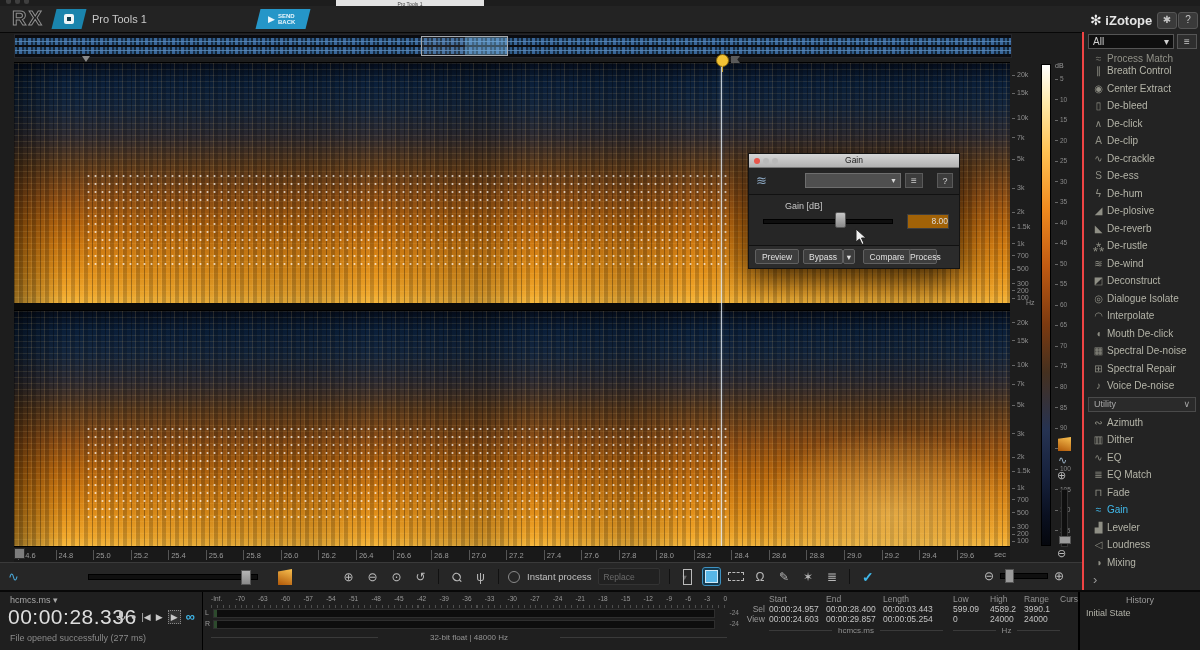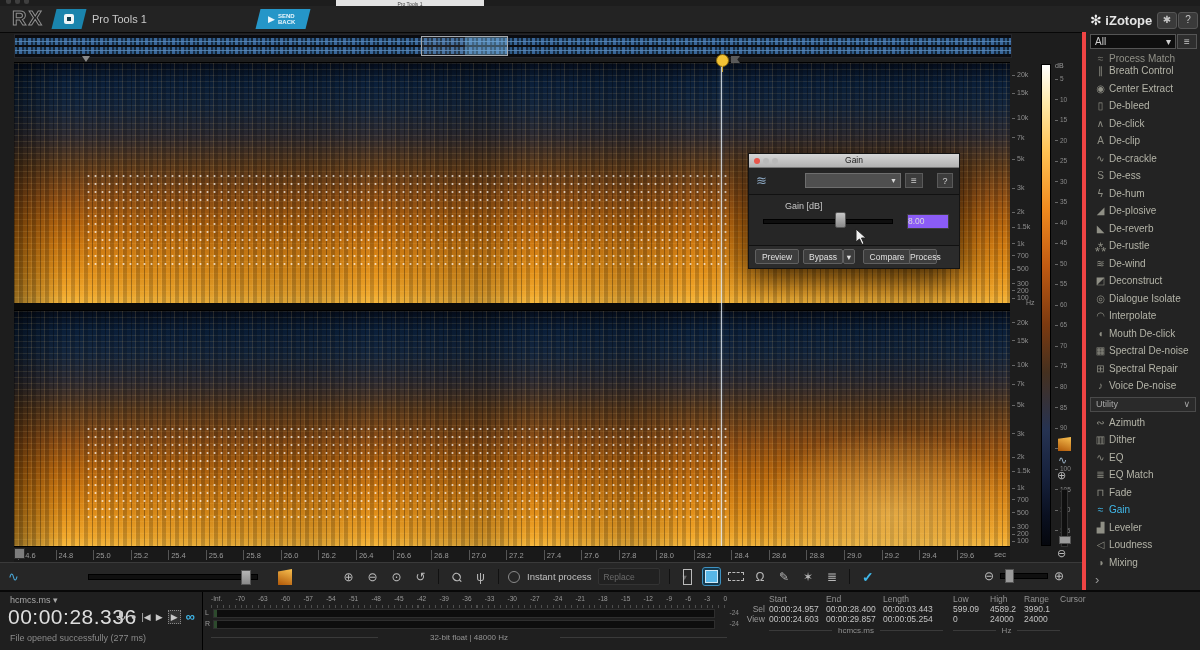--- a/index.html
+++ b/index.html
@@ -107,21 +107,21 @@
   .shape-ico{display:inline-block;}
   .ico-timesel{width:7px;height:14px;border:1px solid #bbb;}
   .ico-tfsel{width:11px;height:11px;background:#57b7e8;border:1px solid #cfe9f7;}
   .ico-freqsel{width:14px;height:7px;border:1px dashed #bbb;}
   .check{color:#3fb6e8;font-size:14px;font-weight:bold;}
   .tb-right{position:absolute;left:984px;top:5px;display:flex;align-items:center;gap:6px;}
   .hslider2{position:relative;width:46px;height:4px;background:#0f0f0f;border:1px solid #000;}
   .hslider2 .hthumb{position:absolute;top:-5px;left:4px;width:7px;height:12px;background:#9a9a9a;border:1px solid #555;}
 
   
-  .sidebar{position:absolute;left:1082px;top:32px;width:118px;height:558px;background:#232323;border-left:4px solid #ef4444;box-sizing:border-box;}
+  .sidebar{position:absolute;left:1082px;top:32px;width:118px;height:558px;background:#232323;border-left:2px solid #ef4444;box-sizing:border-box;}
   .filter-box{position:absolute;left:4px;top:2px;width:86px;height:15px;background:#0f0f0f;border:1px solid #555;
               display:flex;align-items:center;justify-content:space-between;padding:0 4px;box-sizing:border-box;
               font-size:10px;color:#d0d0d0;}
   .list-btn{position:absolute;right:3px;top:2px;width:20px;height:15px;background:#2e2e2e;border:1px solid #555;
             color:#c8c8c8;font-size:10px;text-align:center;line-height:14px;box-sizing:border-box;}
   .mod-list{position:absolute;left:0;top:22px;right:0;}
   .mod-item{display:flex;align-items:center;height:17.5px;padding-left:6px;cursor:default;}
   .mod-item.clipped{height:8px;overflow:hidden;opacity:.75;}
   .mod-icon{width:17px;font-size:10px;color:#8f8f85;text-align:center;flex:none;}
   .mod-label{font-size:10px;color:#b4b4a8;white-space:nowrap;}
@@ -181,22 +181,22 @@
             font-size:7px;color:#d8d8d8;}
   .gd-menu{position:absolute;left:156px;top:5px;width:18px;height:15px;background:#3c3c3c;border:1px solid #5a5a5a;
            text-align:center;line-height:14px;font-size:10px;color:#ccc;box-sizing:border-box;}
   .gd-help{position:absolute;right:6px;top:5px;width:16px;height:15px;background:#3c3c3c;border:1px solid #5a5a5a;
            text-align:center;line-height:14px;font-size:9px;color:#ccc;box-sizing:border-box;}
   .gd-body{height:50px;background:#262626;position:relative;}
   .gd-param{position:absolute;left:36px;top:6px;font-size:9px;color:#c8c8c8;}
   .gd-track{position:absolute;left:14px;top:24px;width:128px;height:3px;background:#0e0e0e;border:1px solid #000;}
   .gd-thumb{position:absolute;left:86px;top:17px;width:9px;height:14px;background:linear-gradient(#c6c6c6,#8a8a8a);
             border:1px solid #555;border-radius:2px;}
-  .gd-val{position:absolute;left:158px;top:19px;width:40px;height:13px;background:#8b5cf6;border:1px solid #3e3e3e;
-          font-size:8.5px;color:#dcdcdc;text-align:left;line-height:13px;}
+  .gd-val{position:absolute;left:158px;top:19px;width:40px;height:13px;background:#a16207;border:1px solid #3e3e3e;
+          font-size:8.5px;color:#dcdcdc;text-align:right;line-height:13px;}
   .gd-buttons{height:22px;background:#2b2b2b;border-top:1px solid #111;position:relative;}
   .gd-btn{position:absolute;top:3px;height:15px;background:#3d3d3d;border:1px solid #606060;border-radius:2px;
           font-size:8.5px;color:#e2e2e2;text-align:center;line-height:14px;box-sizing:border-box;}
   .cursor-svg{position:absolute;left:855px;top:228px;z-index:20;}
 </style>
 </head>
 <body>
 
 <div class="app">
 
@@ -624,20 +624,26 @@
         </div>
         <span></span>
         <div class="st-foot">
           <div class="line"></div>
             <span>Hz</span>
             <div class="line"></div>
         </div>
       </div>
     </div>
 
+    <div class="history">
+      <div class="hist-title">History</div>
+      <div>
+          <div class="hist-item">Initial State</div>
+        </div>
+    </div>
   </div>
 
   <div class="dialog">
     <div class="gd-title">
       <span class="gd-dot" style="left:5px;background:#e8564b"></span>
       <span class="gd-dot" style="left:14px;background:#b8b8b8"></span>
       <span class="gd-dot" style="left:23px;background:#b8b8b8"></span>
       <span>Gain</span>
     </div>
     <div class="gd-toprow">

